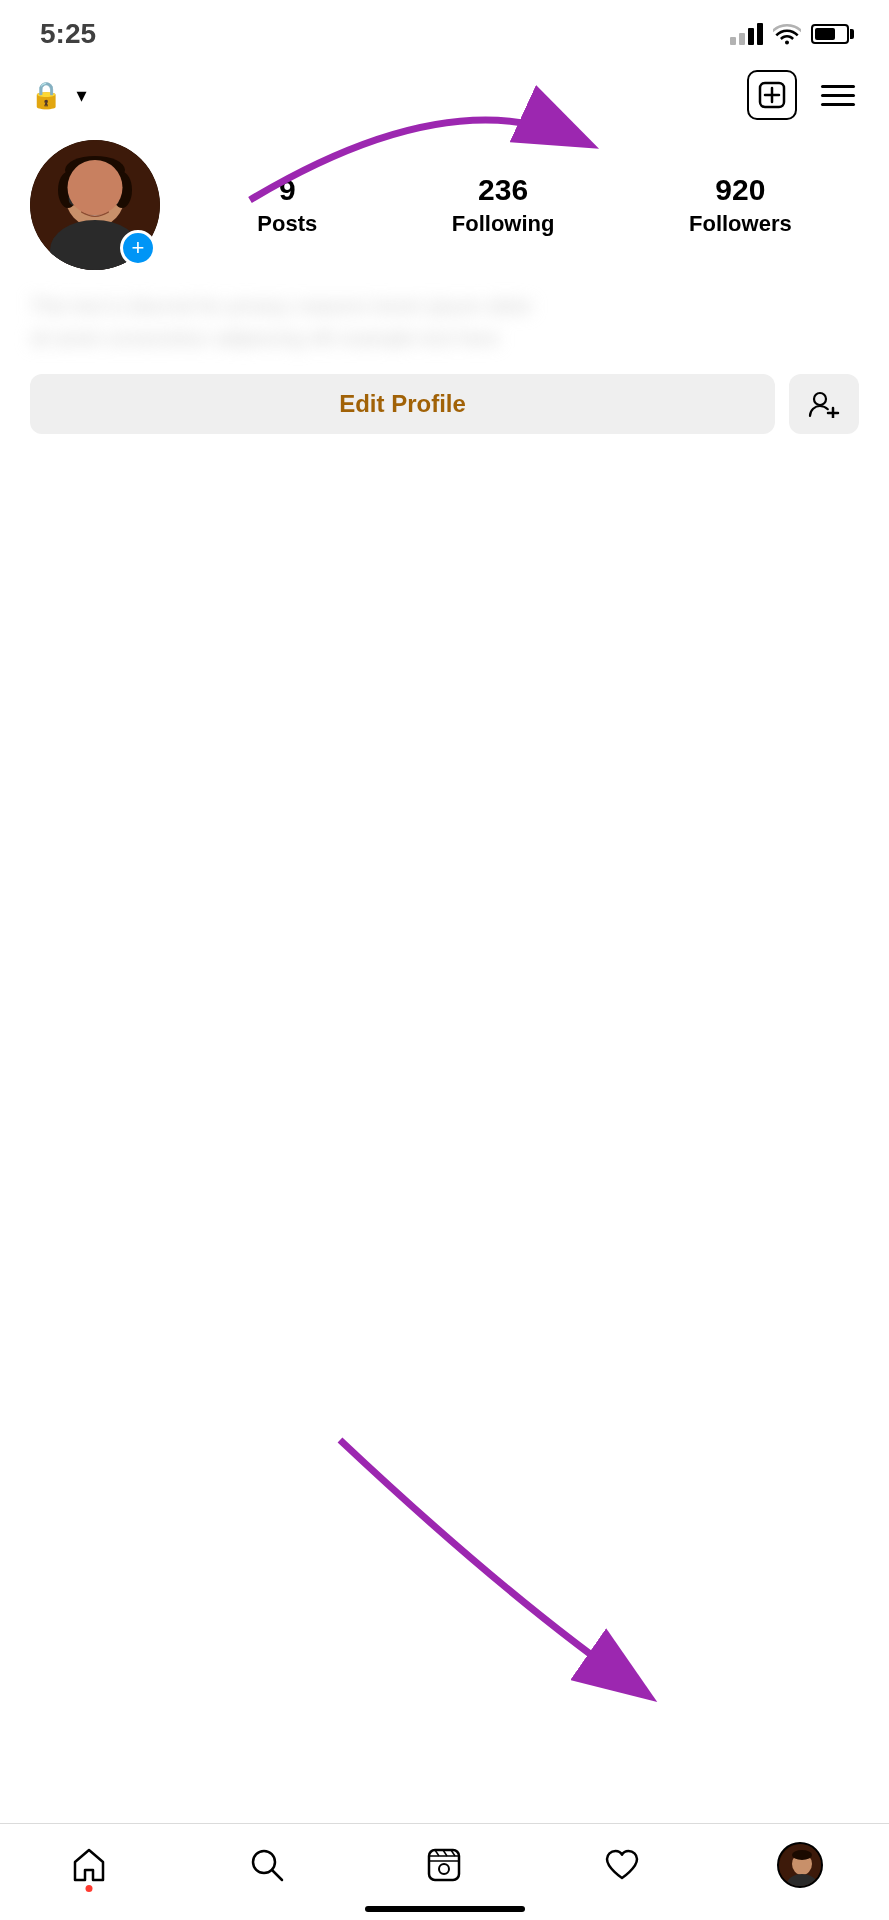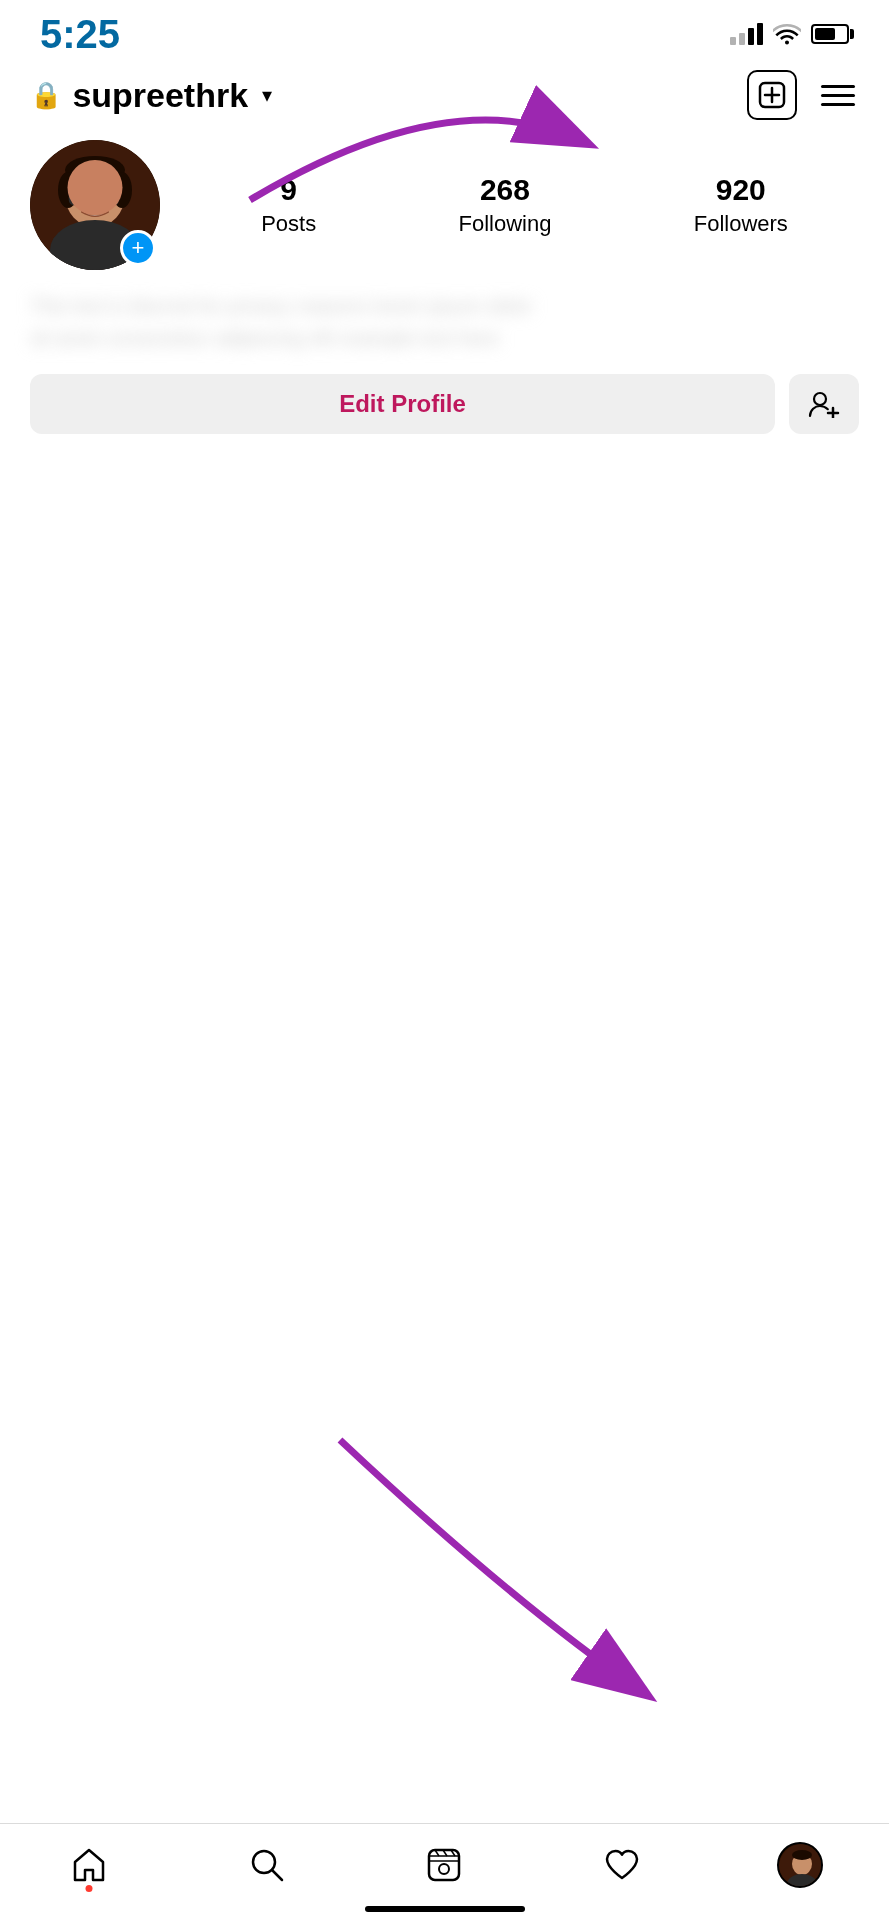--- a/index.html
+++ b/index.html
@@ -15,23 +15,23 @@
 
     
     .status-bar {
       display: flex;
       justify-content: space-between;
       align-items: center;
       padding: 18px 40px 10px 40px;
       height: 60px;
     }
     .status-time {
-      font-size: 40px;
+      font-size: 28px;
       font-weight: 600;
-      color: #0369a1;
+      color: #404040;
     }
     .status-icons {
       display: flex;
       align-items: center;
       gap: 10px;
     }
     .signal-bars {
       display: flex;
       align-items: flex-end;
       gap: 3px;
@@ -216,21 +216,21 @@
       cursor: pointer;
     }
     .stat-number {
       font-size: 30px;
       font-weight: 700;
       color: #000;
     }
     .stat-label {
       font-size: 22px;
       color: #000;
-      font-weight: 400;
+      font-weight: 700;
     }
 
     
     .bio-section {
       padding: 0 0 20px 0;
     }
     .bio-text {
       font-size: 20px;
       color: #ccc;
       line-height: 1.6;
@@ -246,21 +246,21 @@
       align-items: center;
     }
     .edit-profile-btn {
       flex: 1;
       height: 60px;
       background: #efefef;
       border: none;
       border-radius: 12px;
       font-size: 24px;
       font-weight: 600;
-      color: #be185d;
+      color: #a16207;
       cursor: pointer;
       display: flex;
       align-items: center;
       justify-content: center;
     }
     .add-friend-btn {
       width: 70px;
       height: 60px;
       background: #efefef;
       border: none;
@@ -348,21 +348,20 @@
     </svg>
     <div class="battery-icon">
       <div class="battery-fill"></div>
     </div>
   </div>
 </div>
 
 <div class="header">
   <div class="header-left">
     <span class="lock-icon">🔒</span>
-    <span class="username">supreethrk</span>
     <span class="chevron-down">▾</span>
   </div>
   <div class="header-right">
     <button class="add-post-btn">
       <svg width="28" height="28" viewBox="0 0 28 28" fill="none" xmlns="http://www.w3.org/2000/svg">
         <rect x="2" y="2" width="24" height="24" rx="5" stroke="#000" stroke-width="2.5" fill="none"></rect>
         <line x1="14" y1="7" x2="14" y2="21" stroke="#000" stroke-width="2.5" stroke-linecap="round"></line>
         <line x1="7" y1="14" x2="21" y2="14" stroke="#000" stroke-width="2.5" stroke-linecap="round"></line>
       </svg>
     </button>
@@ -418,21 +417,21 @@
       </div>
       <div class="add-story-btn">+</div>
     </div>
 
     <div class="stats-container">
       <div class="stat-item">
         <span class="stat-number">9</span>
         <span class="stat-label">Posts</span>
       </div>
       <div class="stat-item">
-        <span class="stat-number">268</span>
+        <span class="stat-number">236</span>
         <span class="stat-label">Following</span>
       </div>
       <div class="stat-item">
         <span class="stat-number">920</span>
         <span class="stat-label">Followers</span>
       </div>
     </div>
   </div>
 
   <div class="bio-section">

